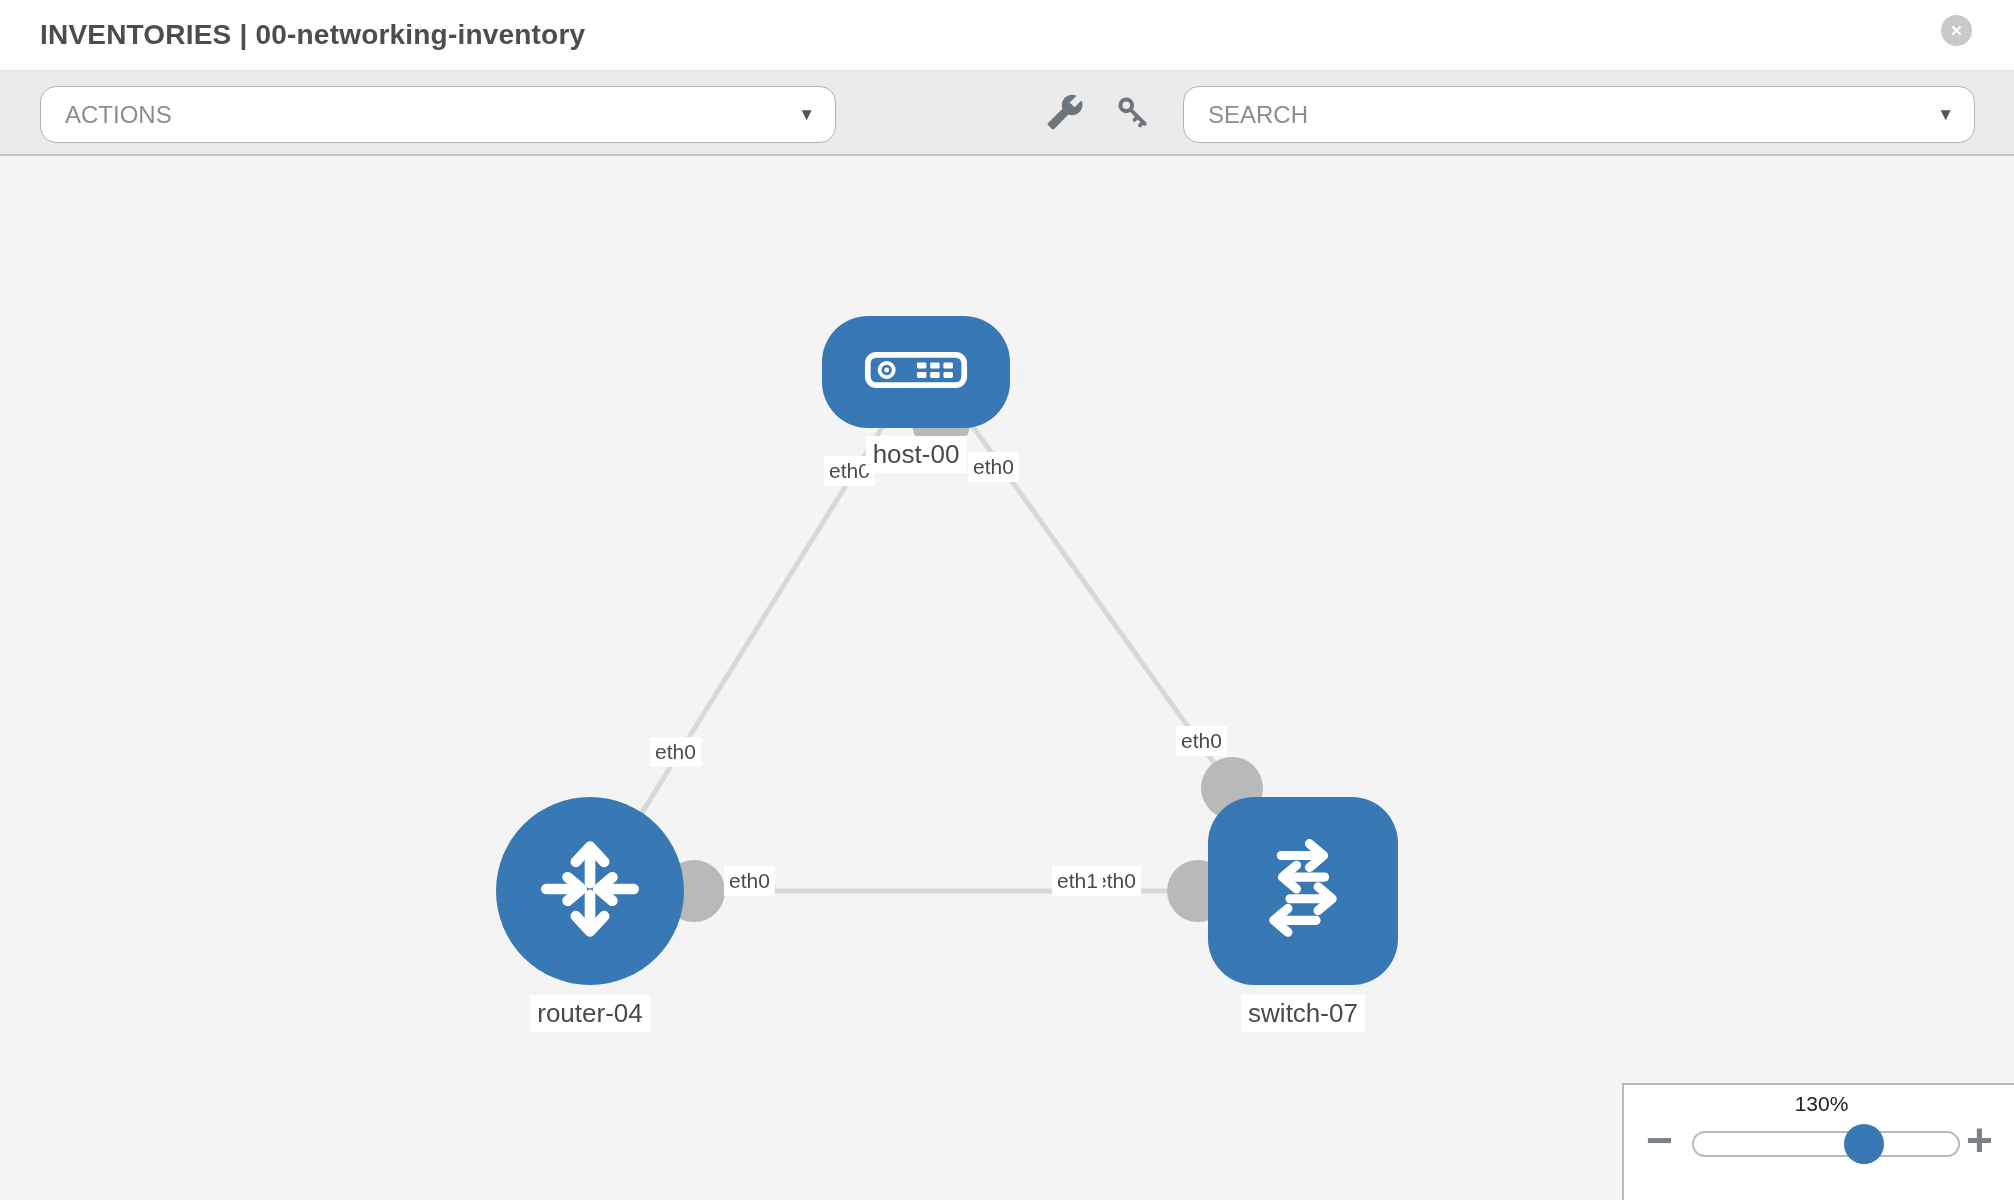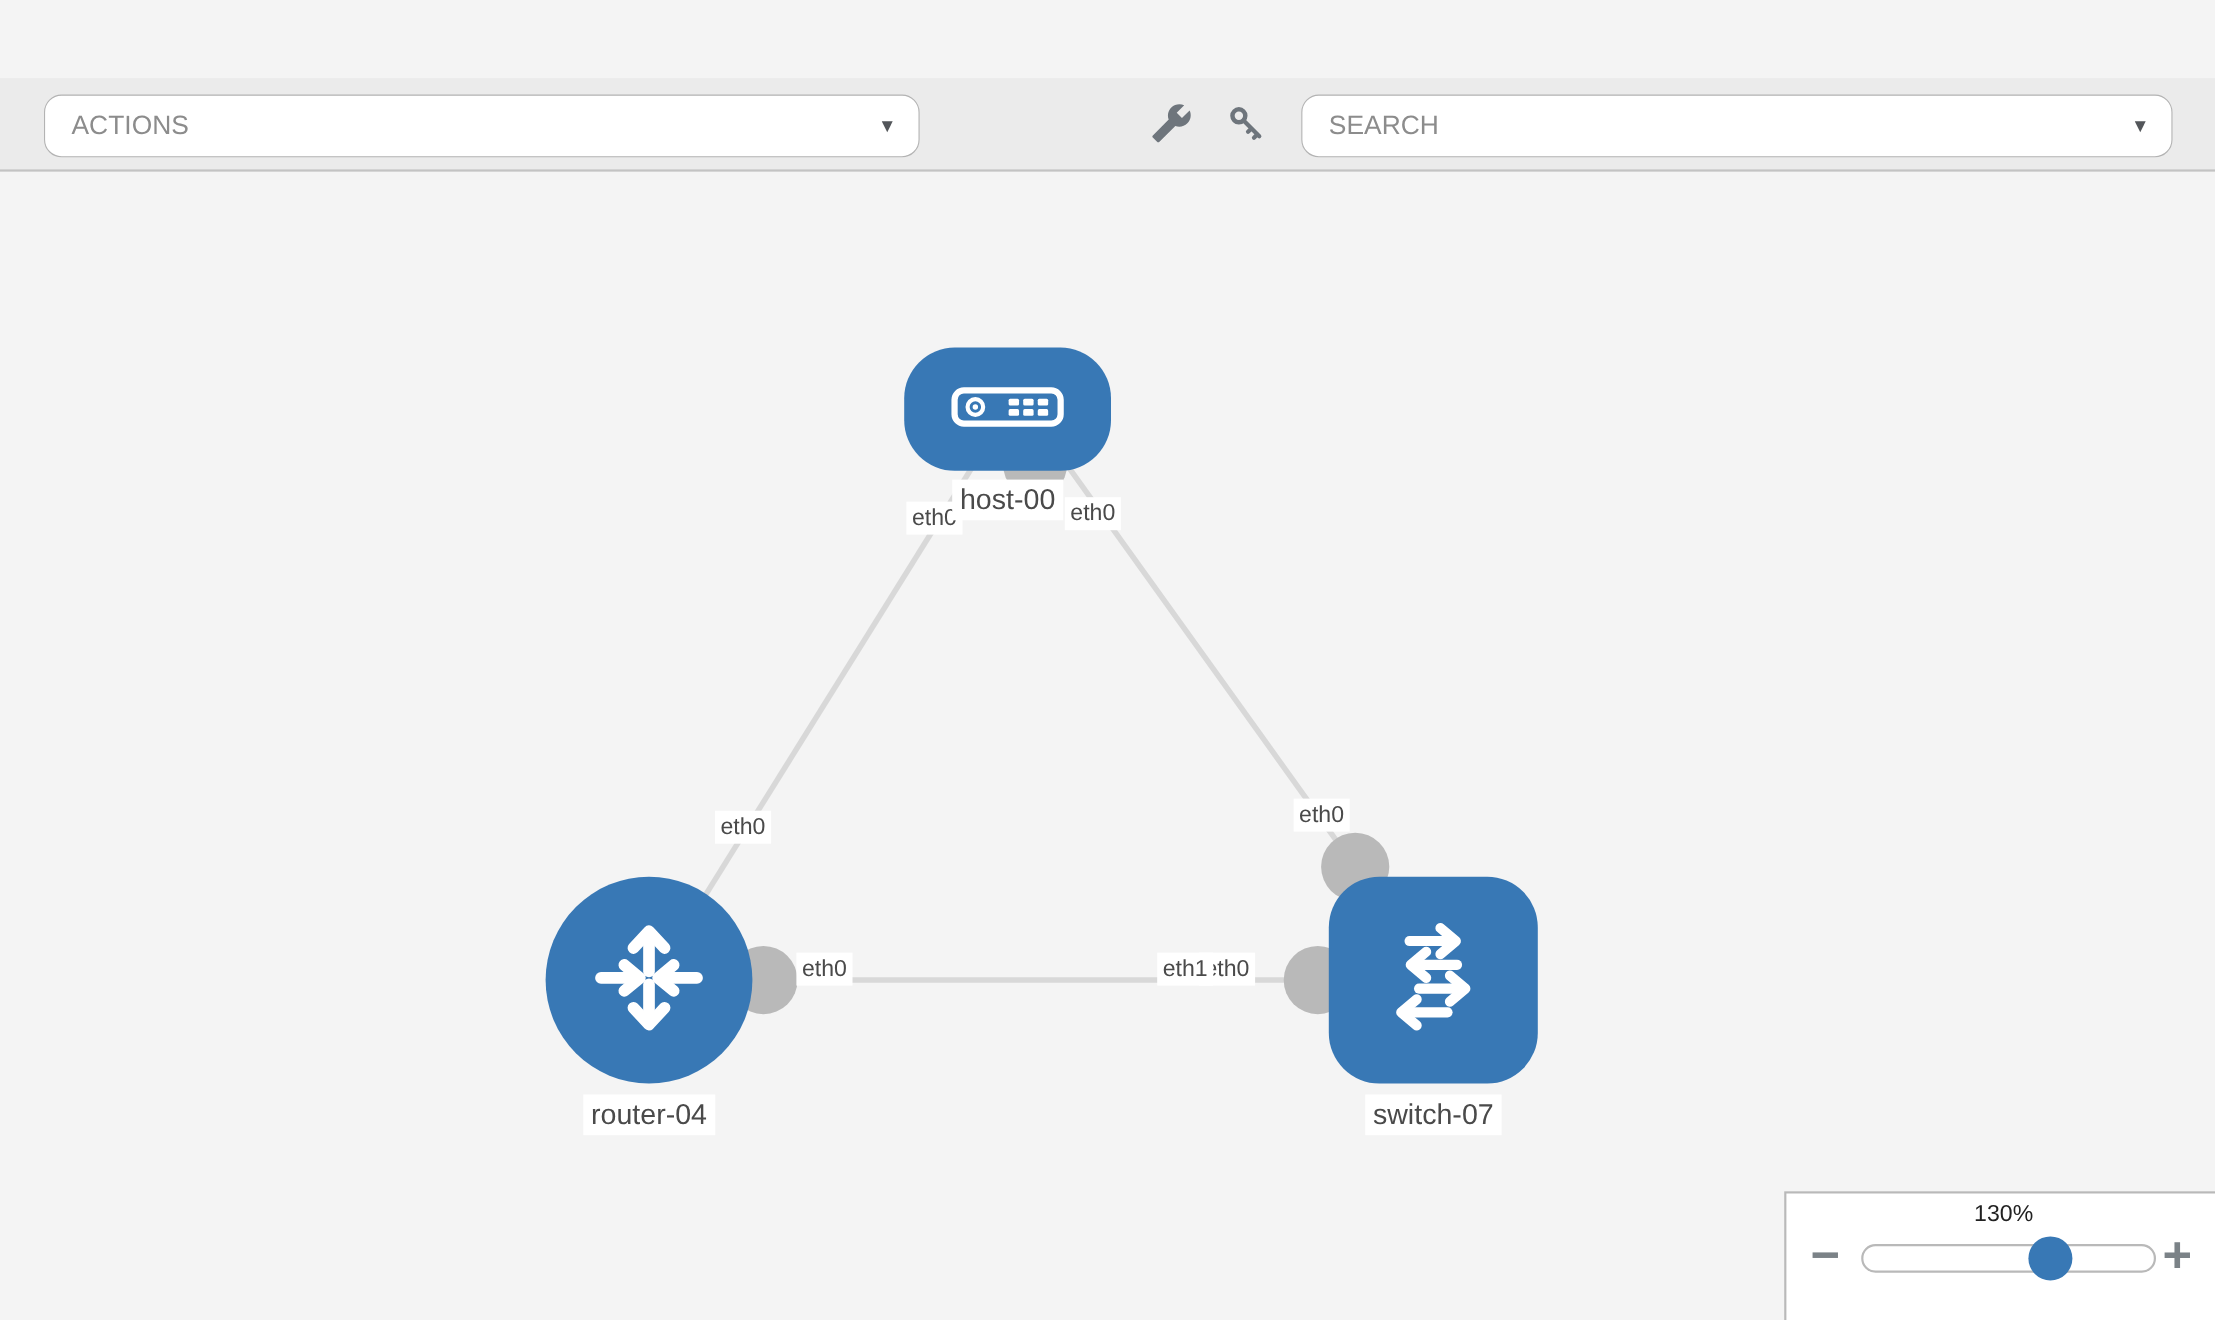--- a/index.html
+++ b/index.html
@@ -72,20 +72,26 @@
                 border:2px solid #b9b9b9; border-radius:14px; background:#ffffff;
                 box-sizing:border-box; cursor:pointer; }
   .zoom-thumb { position:absolute; left:220px; top:39px; width:40px; height:40px;
                 border-radius:50%; background:#3878b5; cursor:grab; }
 </style>
 </head>
 <body>
 
 <div class="page">
 
+  <div class="titlebar">
+    <div class="page-title">INVENTORIES | 00-networking-inventory</div>
+    <div class="close-btn">
+      <span>✕</span>
+    </div>
+  </div>
 
   <div class="toolbar">
     <div class="select actions-select">
       <span>ACTIONS</span>
       <span class="caret">▼</span>
     </div>
 
     <div class="tool-btn wrench-btn">
       <span>
         <svg viewBox="0 0 24 24" width="38" height="38">

